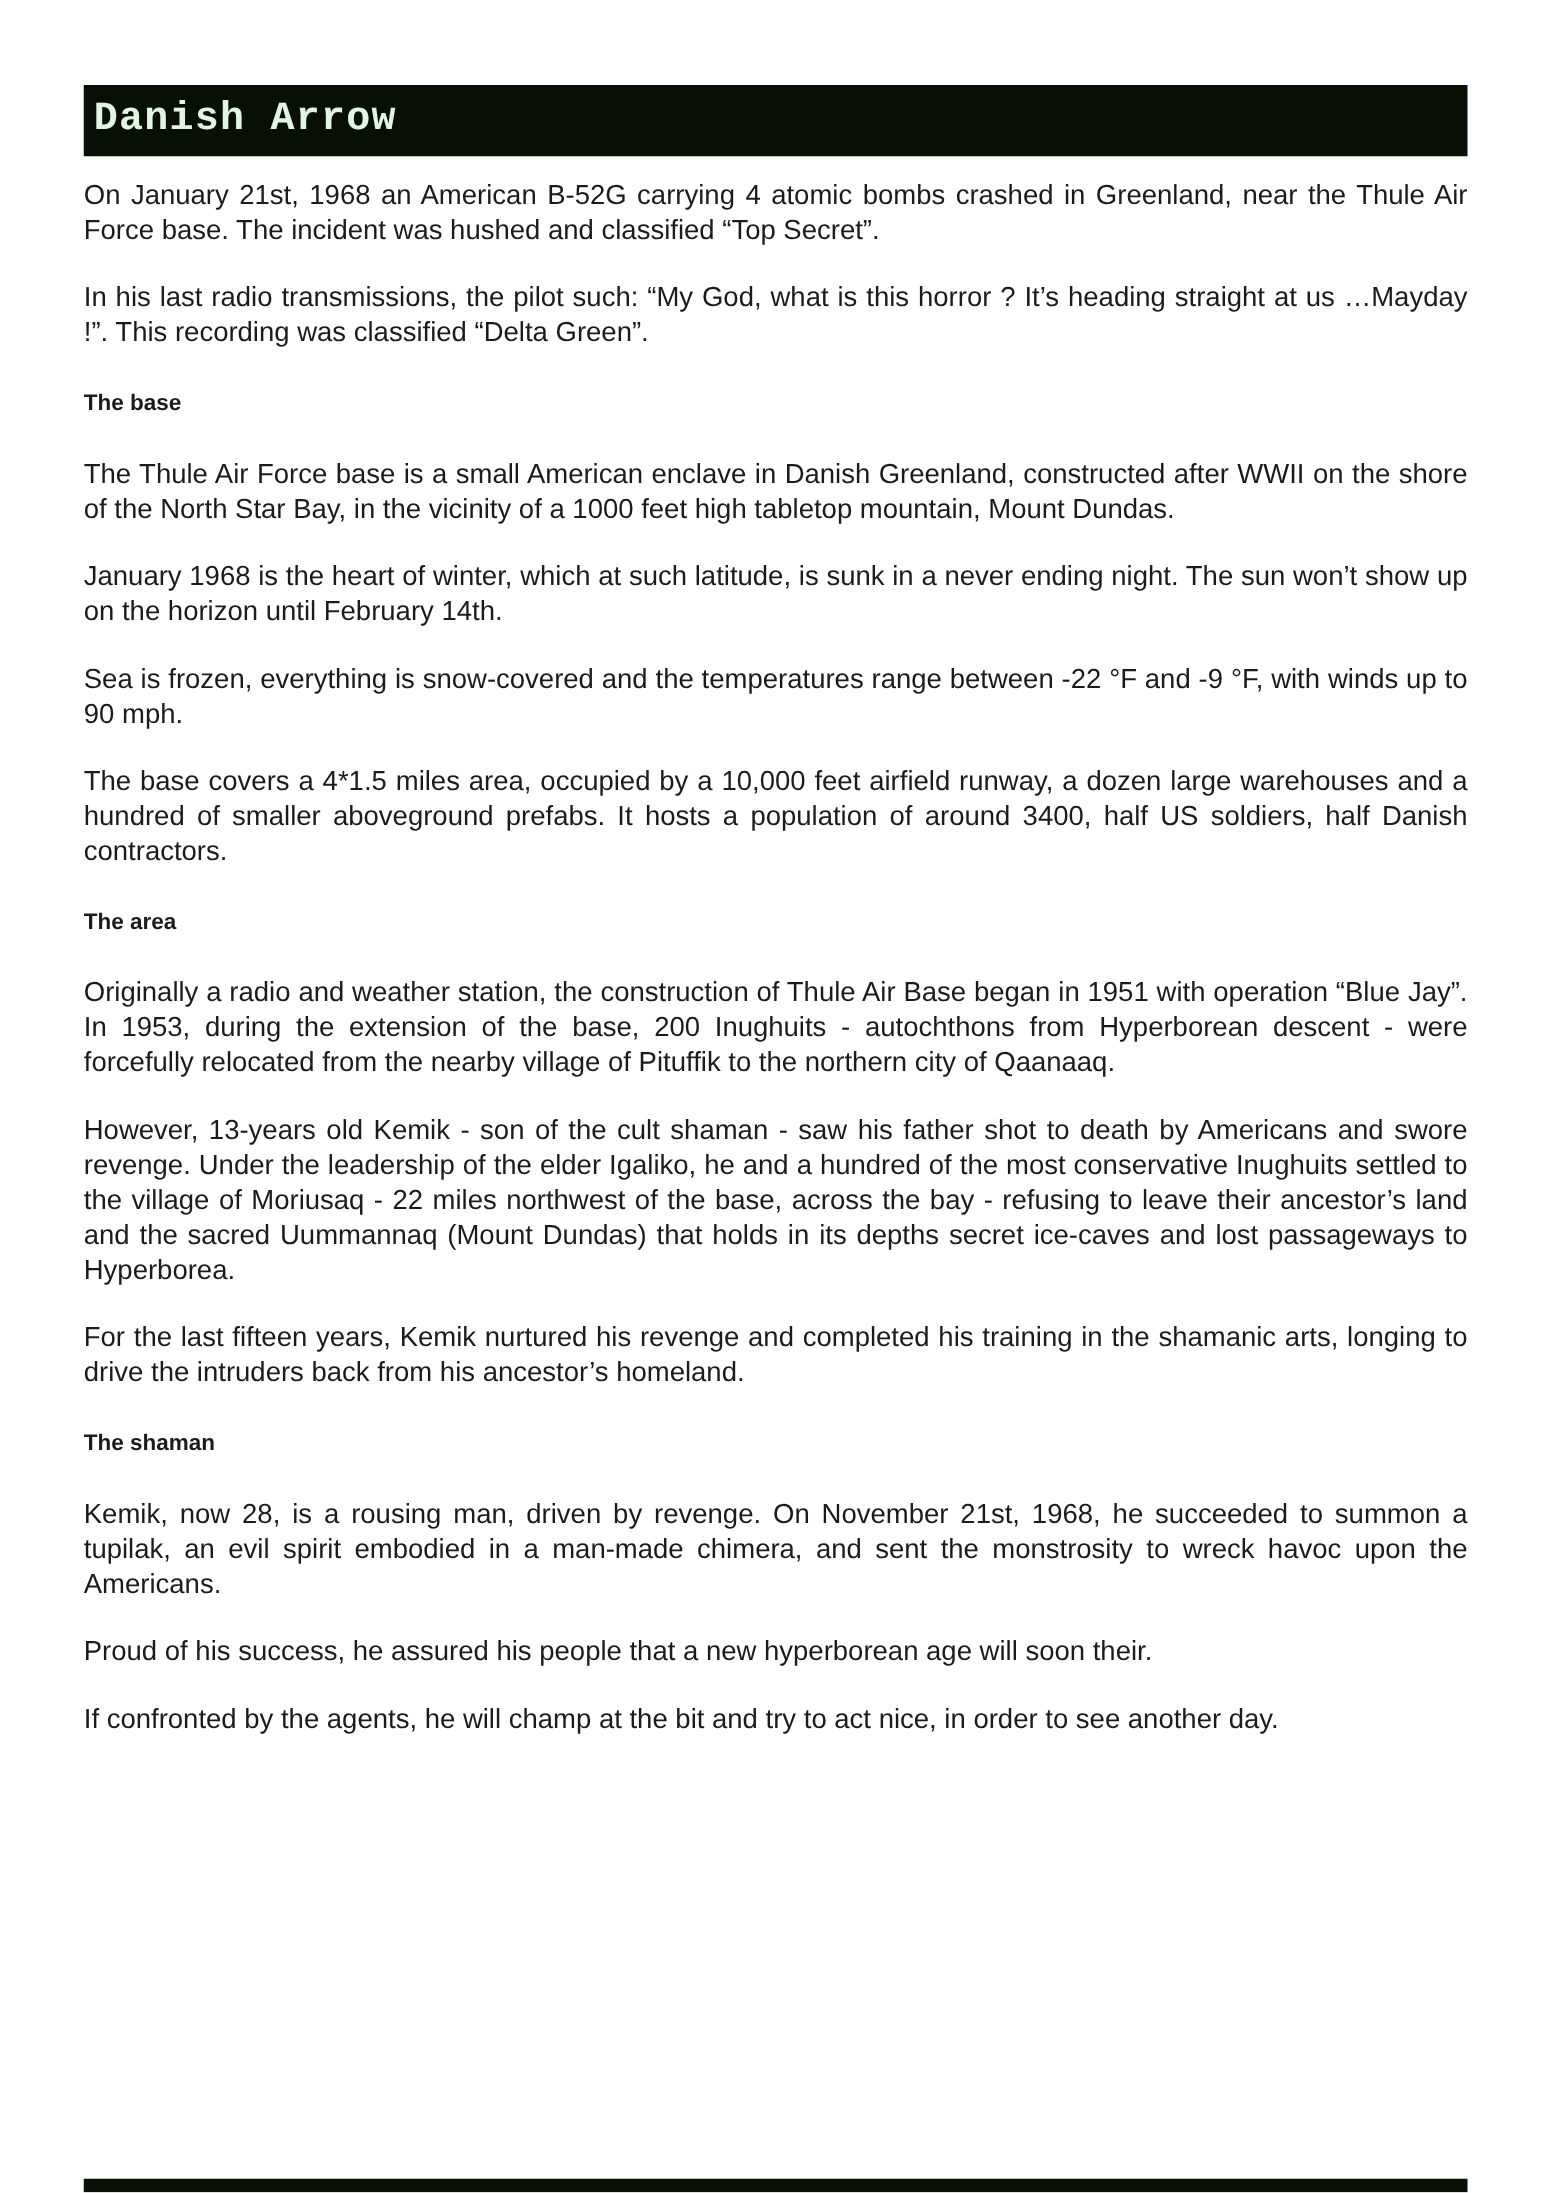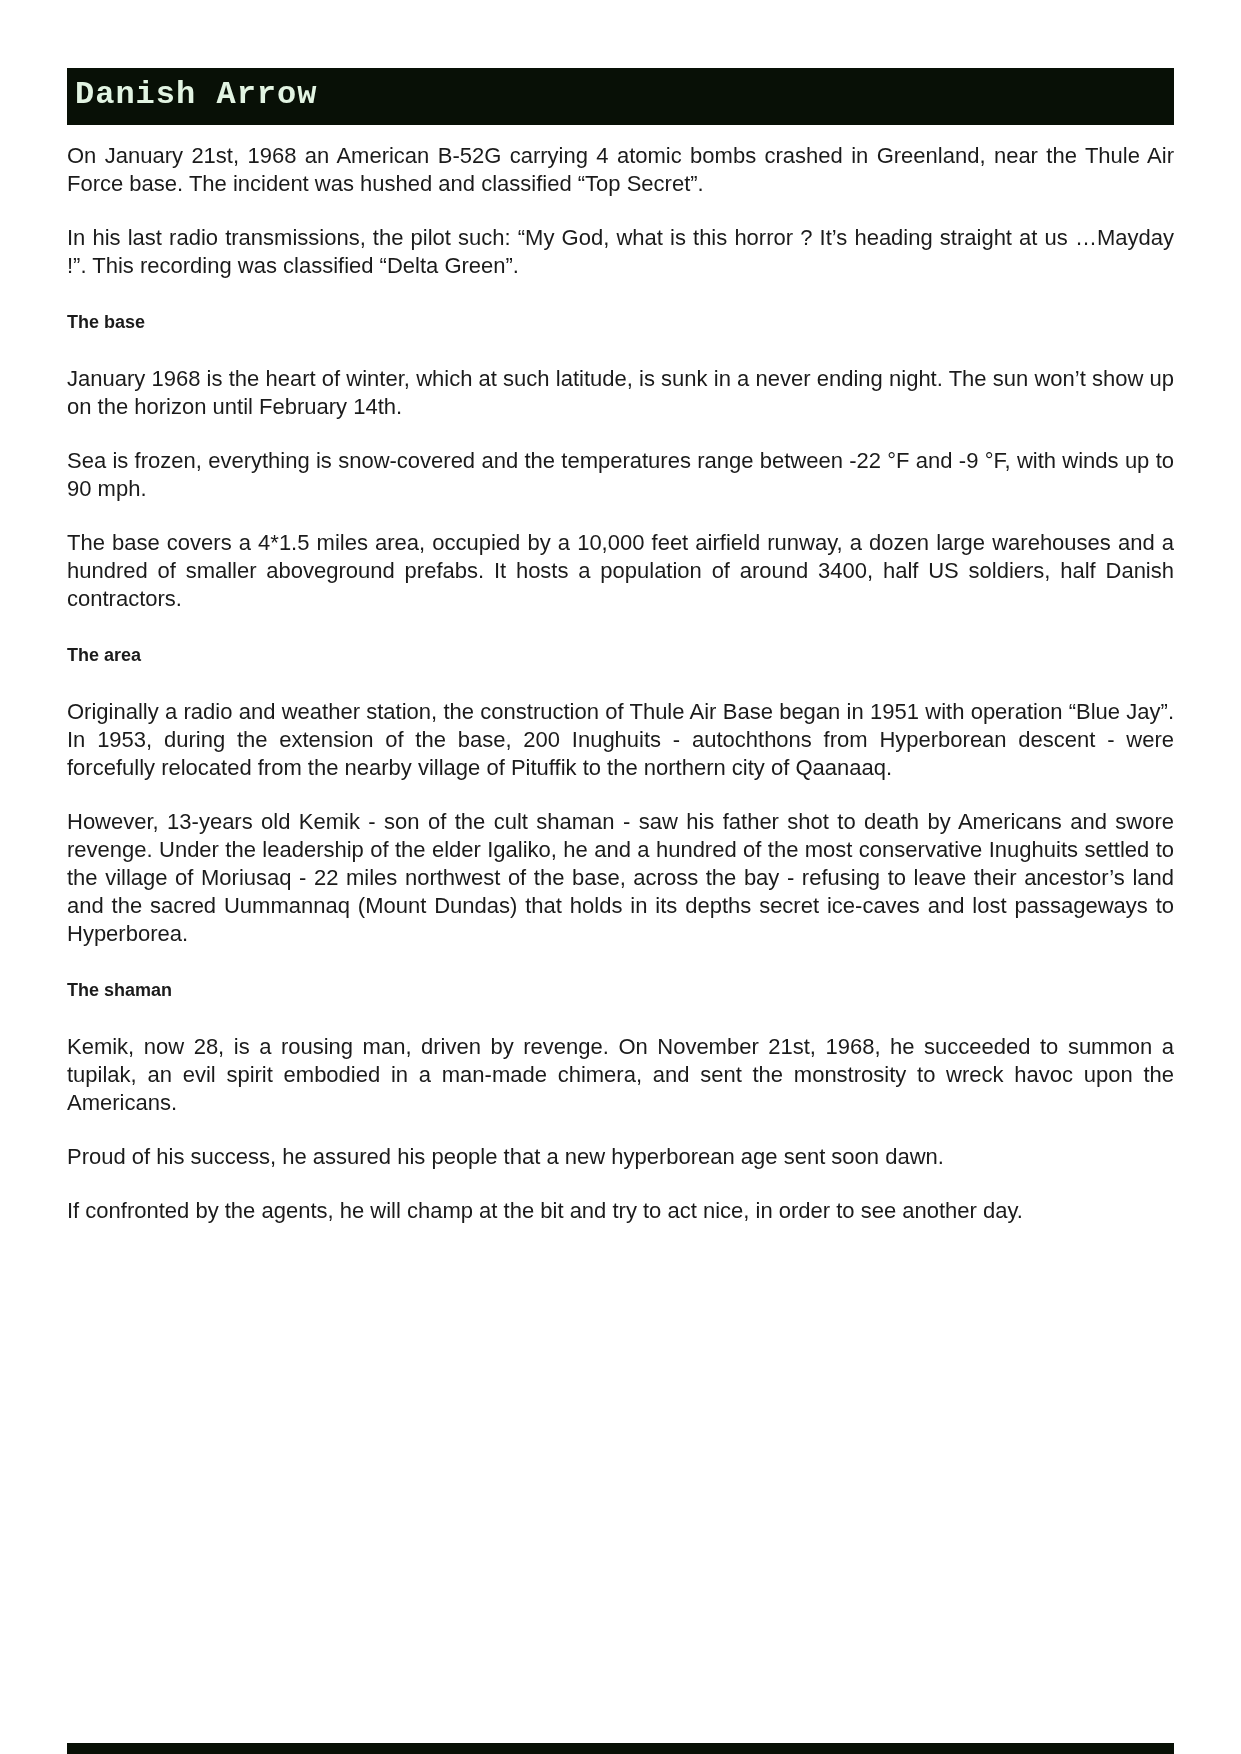--- a/index.html
+++ b/index.html
@@ -71,30 +71,32 @@
     <header class="title-bar">
       <span class="title-text">Danish Arrow</span>
     </header>
 
     <div class="content">
 
       <p class="first-para">On January 21st, 1968 an American B-52G carrying 4 atomic bombs crashed in Greenland, near the Thule Air Force base. The incident was hushed and classified “Top Secret”.</p>
       <p>In his last radio transmissions, the pilot such: “My God, what is this horror ? It’s heading straight at us …Mayday !”. This recording was classified “Delta Green”.</p>
 
       <h2>The base</h2>
+      <p>The Thule Air Force base is a small American enclave in Danish Greenland, constructed after WWII on the shore of the North Star Bay, in the vicinity of a 1000 feet high tabletop mountain, Mount Dundas.</p>
       <p>January 1968 is the heart of winter, which at such latitude, is sunk in a never ending night. The sun won’t show up on the horizon until February 14th.</p>
       <p>Sea is frozen, everything is snow-covered and the temperatures range between -22 °F and -9 °F, with winds up to 90 mph.</p>
       <p>The base covers a 4*1.5 miles area, occupied by a 10,000 feet airfield runway, a dozen large warehouses and a hundred of smaller aboveground prefabs. It hosts a population of around 3400, half US soldiers, half Danish contractors.</p>
 
       <h2>The area</h2>
       <p>Originally a radio and weather station, the construction of Thule Air Base began in 1951 with operation “Blue Jay”. In 1953, during the extension of the base, 200 Inughuits - autochthons from Hyperborean descent - were forcefully relocated from the nearby village of Pituffik to the northern city of Qaanaaq.</p>
       <p>However, 13-years old Kemik - son of the cult shaman - saw his father shot to death by Americans and swore revenge. Under the leadership of the elder Igaliko, he and a hundred of the most conservative Inughuits settled to the village of Moriusaq - 22 miles northwest of the base, across the bay - refusing to leave their ancestor’s land and the sacred Uummannaq (Mount Dundas) that holds in its depths secret ice-caves and lost passageways to Hyperborea.</p>
+      <p>For the last fifteen years, Kemik nurtured his revenge and completed his training in the shamanic arts, longing to drive the intruders back from his ancestor’s homeland.</p>
 
       <h2>The shaman</h2>
       <p>Kemik, now 28, is a rousing man, driven by revenge. On November 21st, 1968, he succeeded to summon a tupilak, an evil spirit embodied in a man-made chimera, and sent the monstrosity to wreck havoc upon the Americans.</p>
-      <p>Proud of his success, he assured his people that a new hyperborean age sent soon dawn.</p>
+      <p>Proud of his success, he assured his people that a new hyperborean age will soon their.</p>
       <p>If confronted by the agents, he will champ at the bit and try to act nice, in order to see another day.</p>
 
     </div>
   </div>
 
   <div class="bottom-bar"></div>
 </div>
 
 </body></html>

